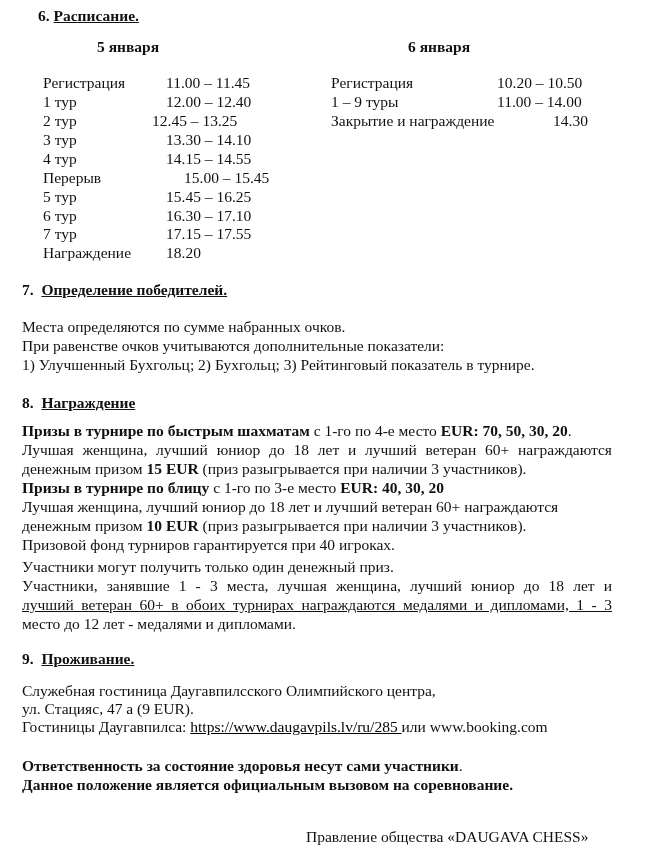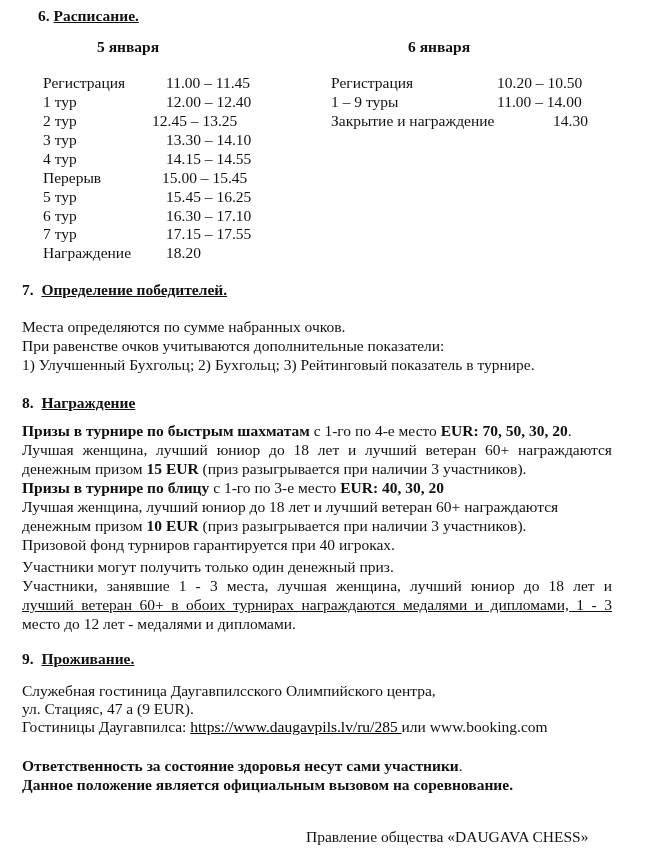--- a/index.html
+++ b/index.html
@@ -46,21 +46,21 @@
   <div class="row" style="left:43px; top:130px;">
       <span class="lbl">3 тур</span>
       <span class="tm" style="left:123px">13.30 – 14.10</span>
     </div>
   <div class="row" style="left:43px; top:149px;">
       <span class="lbl">4 тур</span>
       <span class="tm" style="left:123px">14.15 – 14.55</span>
     </div>
   <div class="row" style="left:43px; top:168px;">
       <span class="lbl">Перерыв</span>
-      <span class="tm" style="left:119px">15.00 – 15.45</span>
+      <span class="tm" style="left:141px">15.00 – 15.45</span>
     </div>
   <div class="row" style="left:43px; top:187px;">
       <span class="lbl">5 тур</span>
       <span class="tm" style="left:123px">15.45 – 16.25</span>
     </div>
   <div class="row" style="left:43px; top:206px;">
       <span class="lbl">6 тур</span>
       <span class="tm" style="left:123px">16.30 – 17.10</span>
     </div>
   <div class="row" style="left:43px; top:224px;">

